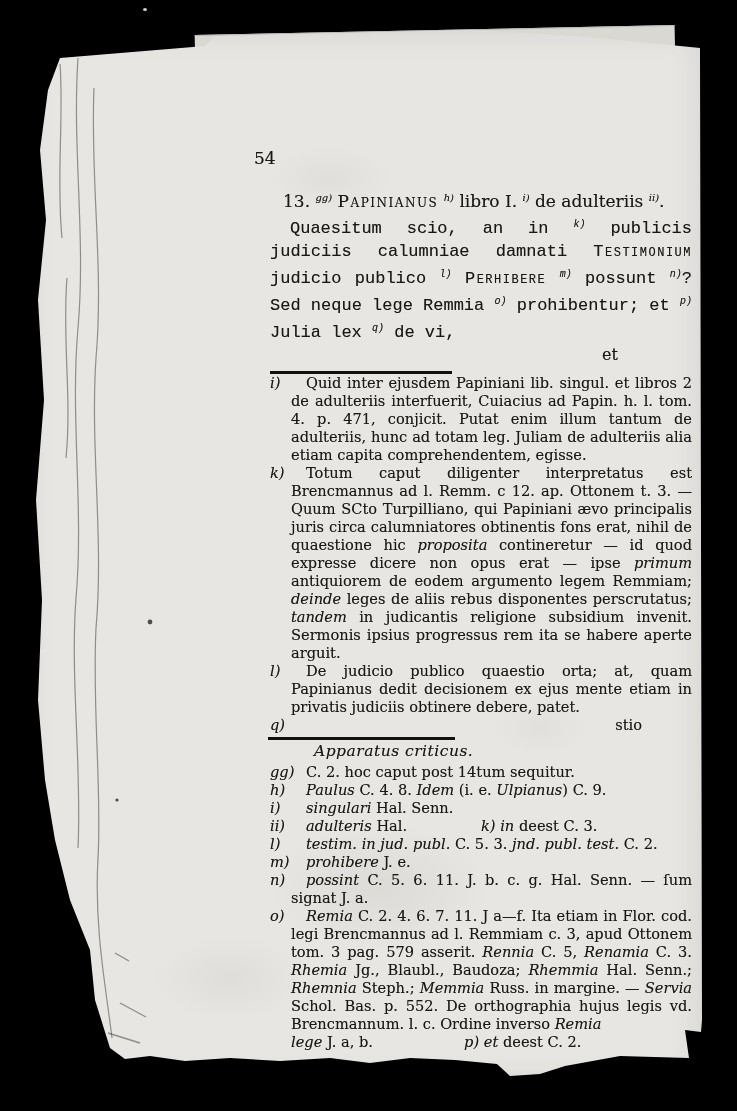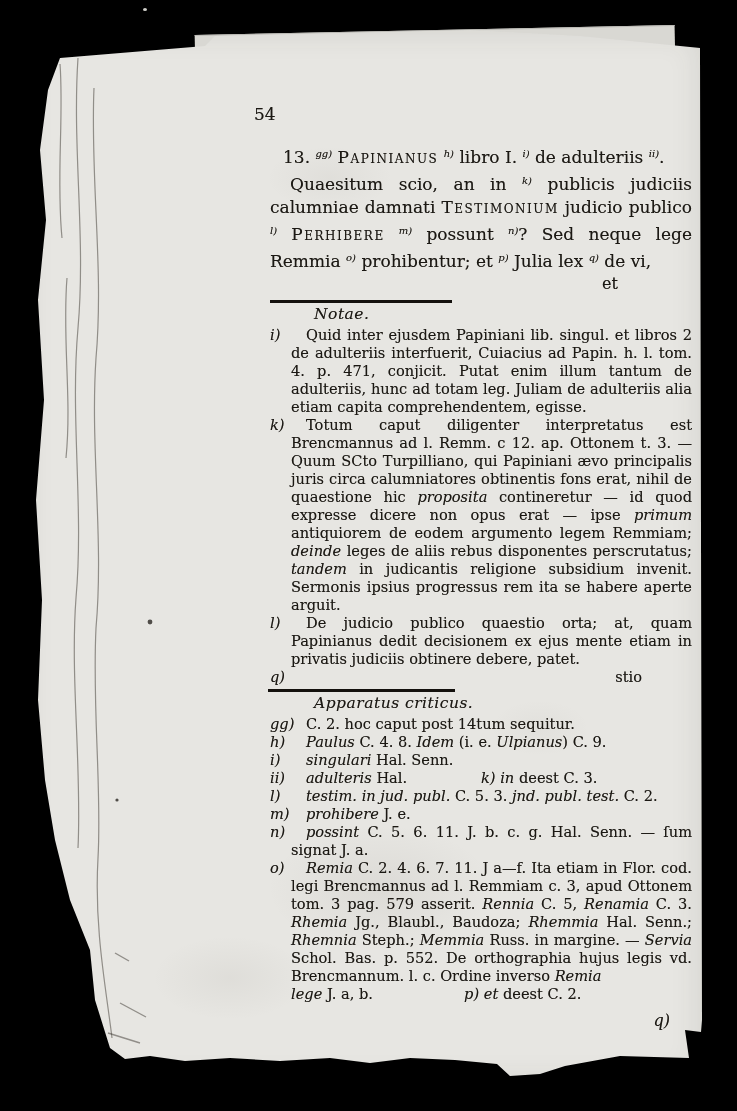--- a/index.html
+++ b/index.html
@@ -41,29 +41,29 @@
       75px 972px, 70px 922px, 50px 872px, 35px 812px, 25px 752px,
       18px 672px, 22px 572px, 16px 472px, 24px 372px, 18px 272px,
       26px 192px, 20px 122px, 28px 62px
     );
   }
   .creases{position:absolute;left:0;top:0;width:684px;height:1058px;}
   .content{
     position:absolute;left:250px;top:76px;width:422px;
     text-shadow:0 0 .5px rgba(27,24,19,.45);
   }
-  .pagehead{display:flex;align-items:center;margin-bottom:18px;}
+  .pagehead{display:flex;align-items:center;margin-bottom:18px;margin-top:44px;}
   .pagenum{width:60px;font-size:17px;margin-left:-16px;}
   .runtitle{flex:1;text-align:center;font-size:18px;letter-spacing:2.5px;}
   .headspacer{width:44px;}
   .seg-sc{font-variant:small-caps;letter-spacing:1.5px;}
   .seg-i{font-style:italic;margin-top:12px;}
   .seg-sup{font-size:10px;vertical-align:6px;font-style:italic;letter-spacing:0;}
   .main-heading{font-size:17px;line-height:23px;text-indent:13px;}
-  .main-body{font-size:17px;line-height:23px;text-align:justify;text-indent:20px;}
+  .main-body{font-size:17px;line-height:23px;text-align:justify;text-indent:20px;font-family:Liberation Mono, monospace;}
   .catchword{font-size:16px;line-height:22px;text-align:right;}
   .cw-main{padding-right:74px;}
   .cw-notae{font-size:14.6px;line-height:18px;padding-right:50px;}
   .rule{height:3px;background:#14110d;width:182px;margin-top:5px;}
   .rule2{width:187px;margin-top:3px;margin-left:-2px;}
   .sec-title{font-style:italic;font-size:15.5px;line-height:20px;margin:1px 0 2px 44px;letter-spacing:.5px;}
   .notes{font-size:14.6px;line-height:18px;}
   .note-item{position:relative;padding-left:21px;text-align:justify;}
   .note-label{position:absolute;left:0;top:0;font-style:italic;}
   .note-text::before{content:"";display:inline-block;width:15px;}
@@ -102,21 +102,20 @@
     <div class="pagehead">
       <div class="pagenum">54</div>
       <div class="headspacer"></div>
     </div>
 
     <div class="main-heading"><span>13. </span><span class="seg-sup">gg)</span><span> </span><span class="seg-sc">Papinianus</span><span> </span><span class="seg-sup">h)</span><span> libro I. </span><span class="seg-sup">i)</span><span> de adulteriis </span><span class="seg-sup">ii)</span><span>.</span></div>
     <div class="main-body"><span>Quaesitum scio, an in </span><span class="seg-sup">k)</span><span> publicis judiciis calumniae damnati </span><span class="seg-sc">Testimonium</span><span> judicio publico </span><span class="seg-sup">l)</span><span> </span><span class="seg-sc">Perhibere</span><span> </span><span class="seg-sup">m)</span><span> possunt </span><span class="seg-sup">n)</span><span>? Sed neque lege Remmia </span><span class="seg-sup">o)</span><span> prohibentur; et </span><span class="seg-sup">p)</span><span> Julia lex </span><span class="seg-sup">q)</span><span> de vi,</span></div>
     <div class="catchword cw-main">et</div>
 
     <div class="rule"></div>
-    <div class="sec-title">Notae.</div>
 
     <div class="notes">
 
     <div class="note-item">
         <span class="note-label">i)</span><span class="note-text"><span>Quid inter ejusdem Papiniani lib. singul. et libros 2 de adulteriis interfuerit, Cuiacius ad Papin. h. l. tom. 4. p. 471, conjicit. Putat enim illum tantum de adulteriis, hunc ad totam leg. Juliam de adulteriis alia etiam capita comprehendentem, egisse.</span></span><span class="note-right"></span>
       </div>
         <div class="note-item">
         <span class="note-label">k)</span><span class="note-text"><span>Totum caput diligenter interpretatus est Brencmannus ad l. Remm. c 12. ap. Ottonem t. 3. — Quum SCto Turpilliano, qui Papiniani ævo principalis juris circa calumniatores obtinentis fons erat, nihil de quaestione hic </span><span class="seg-i">proposita</span><span> contineretur — id quod expresse dicere non opus erat — ipse </span><span class="seg-i">primum</span><span> antiquiorem de eodem argumento legem Remmiam; </span><span class="seg-i">deinde</span><span> leges de aliis rebus disponentes perscrutatus; </span><span class="seg-i">tandem</span><span> in judicantis religione subsidium invenit.  Sermonis ipsius progressus rem ita se habere aperte arguit.</span></span><span class="note-right"></span>
       </div>
         <div class="note-item">

